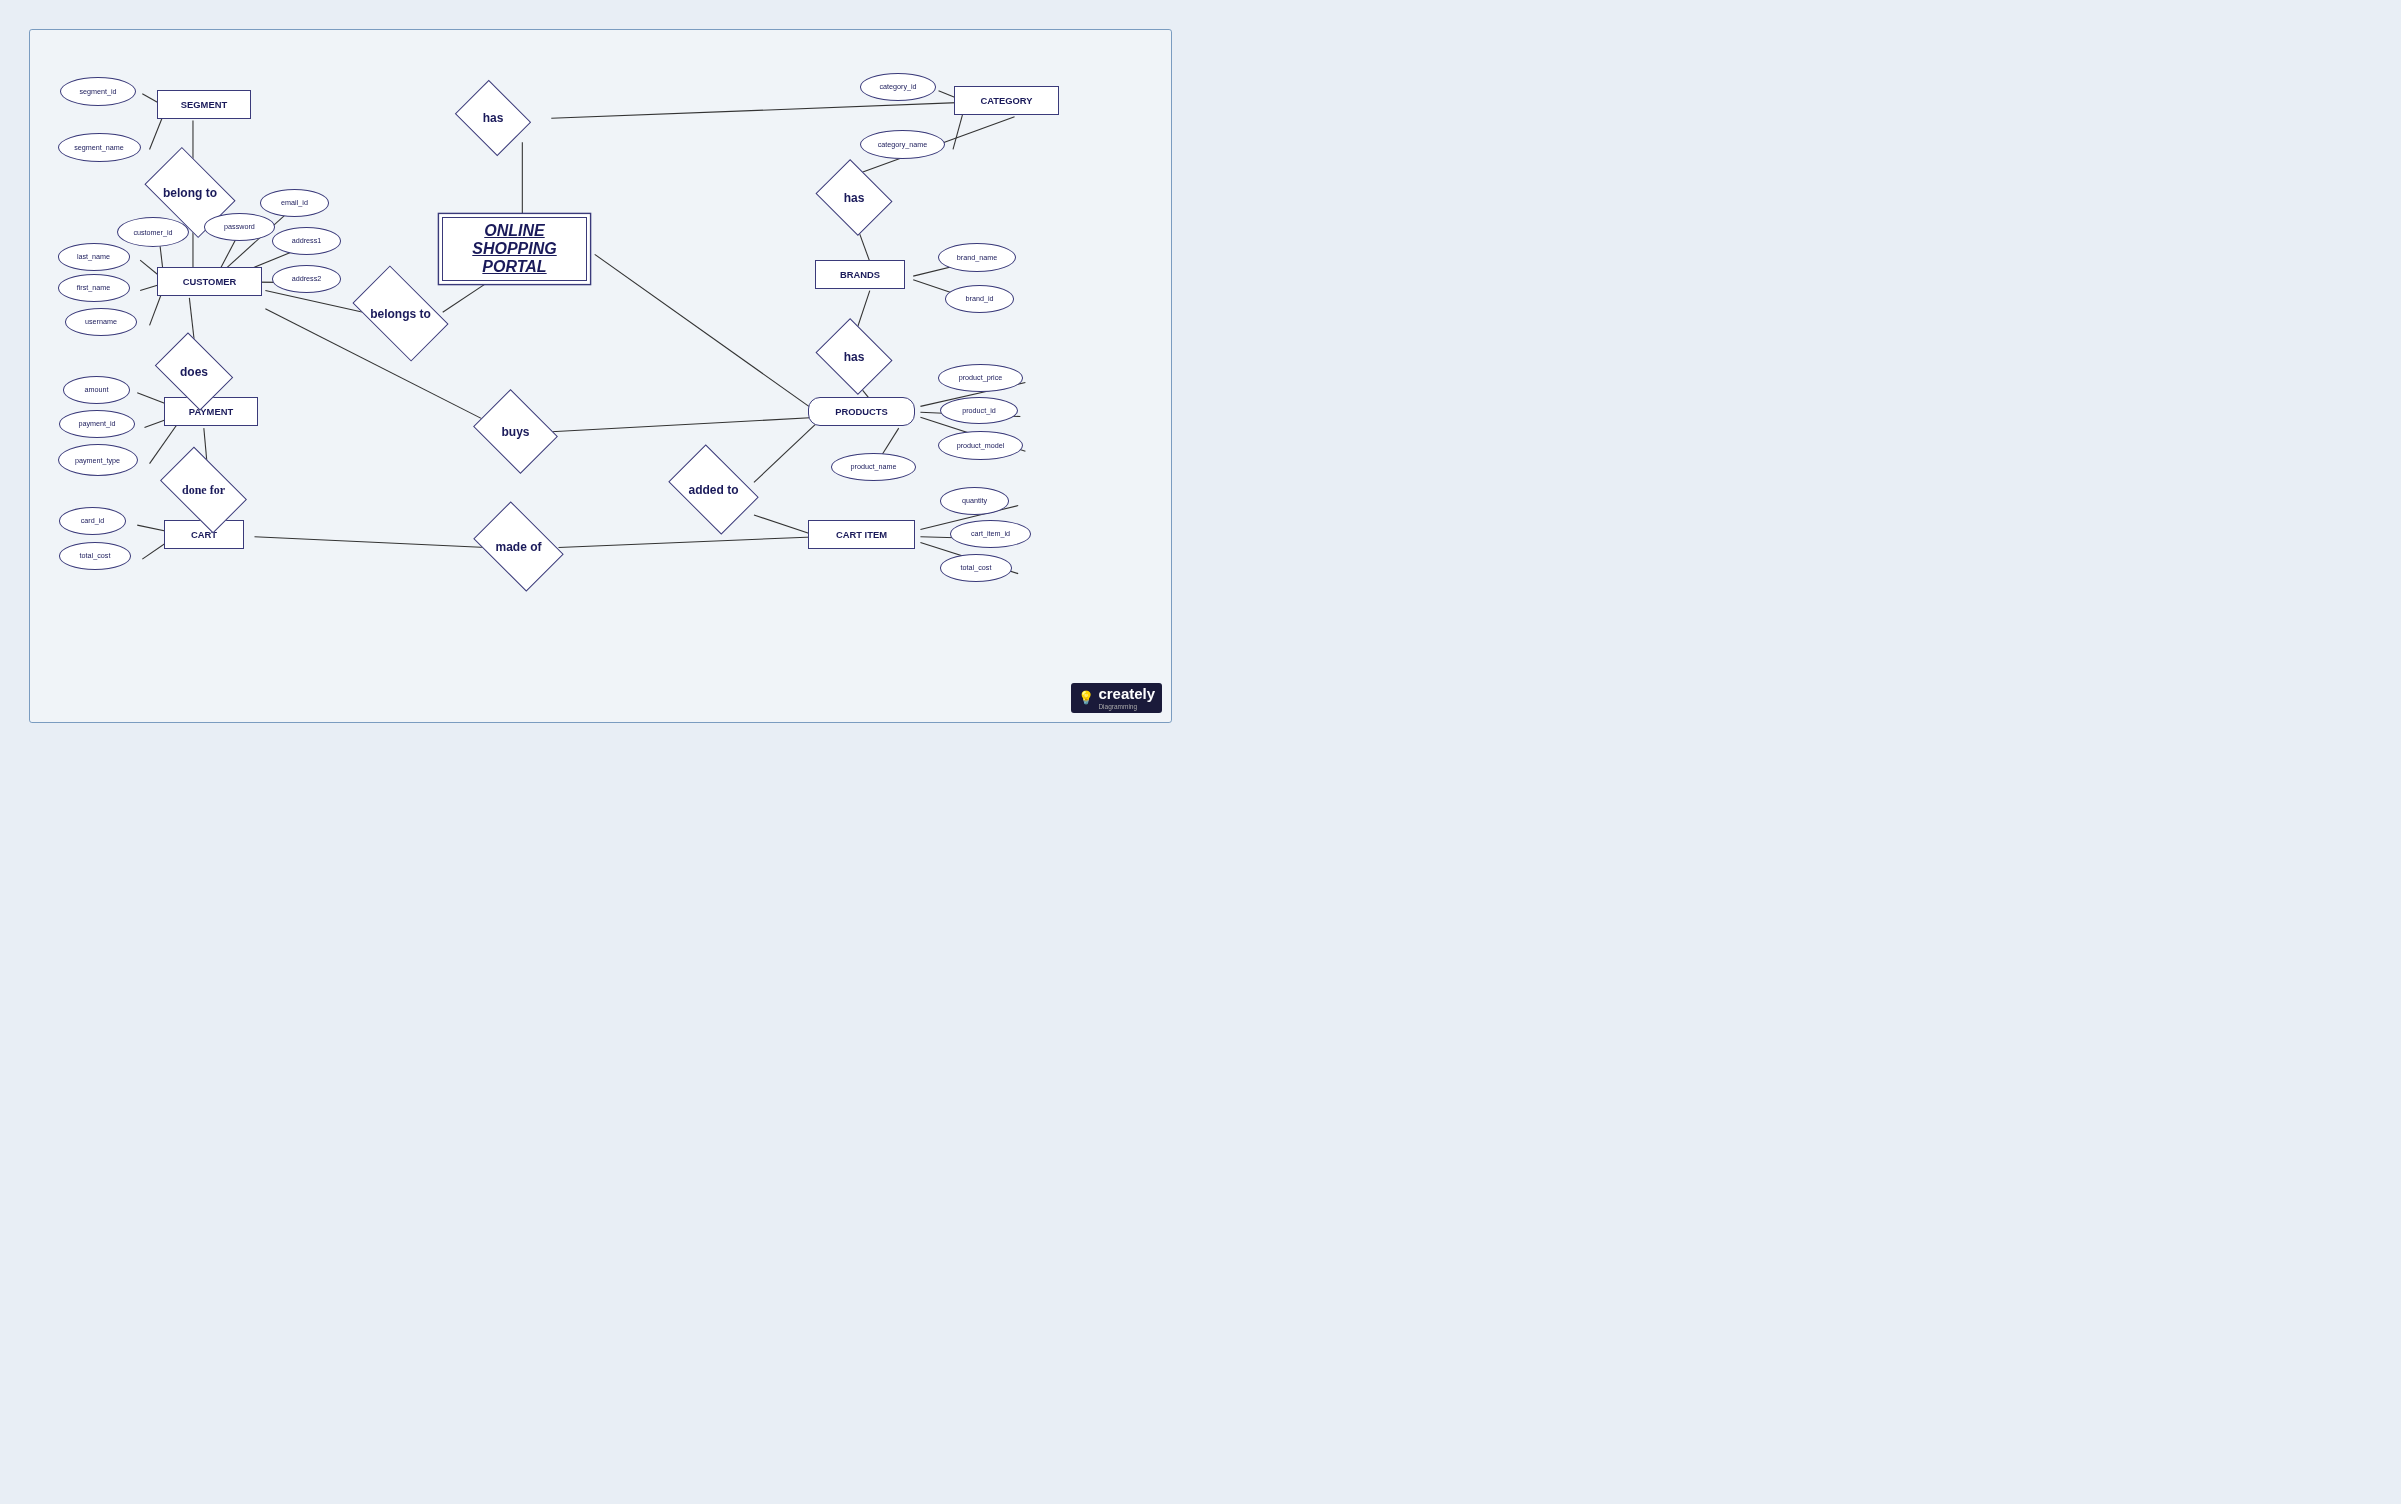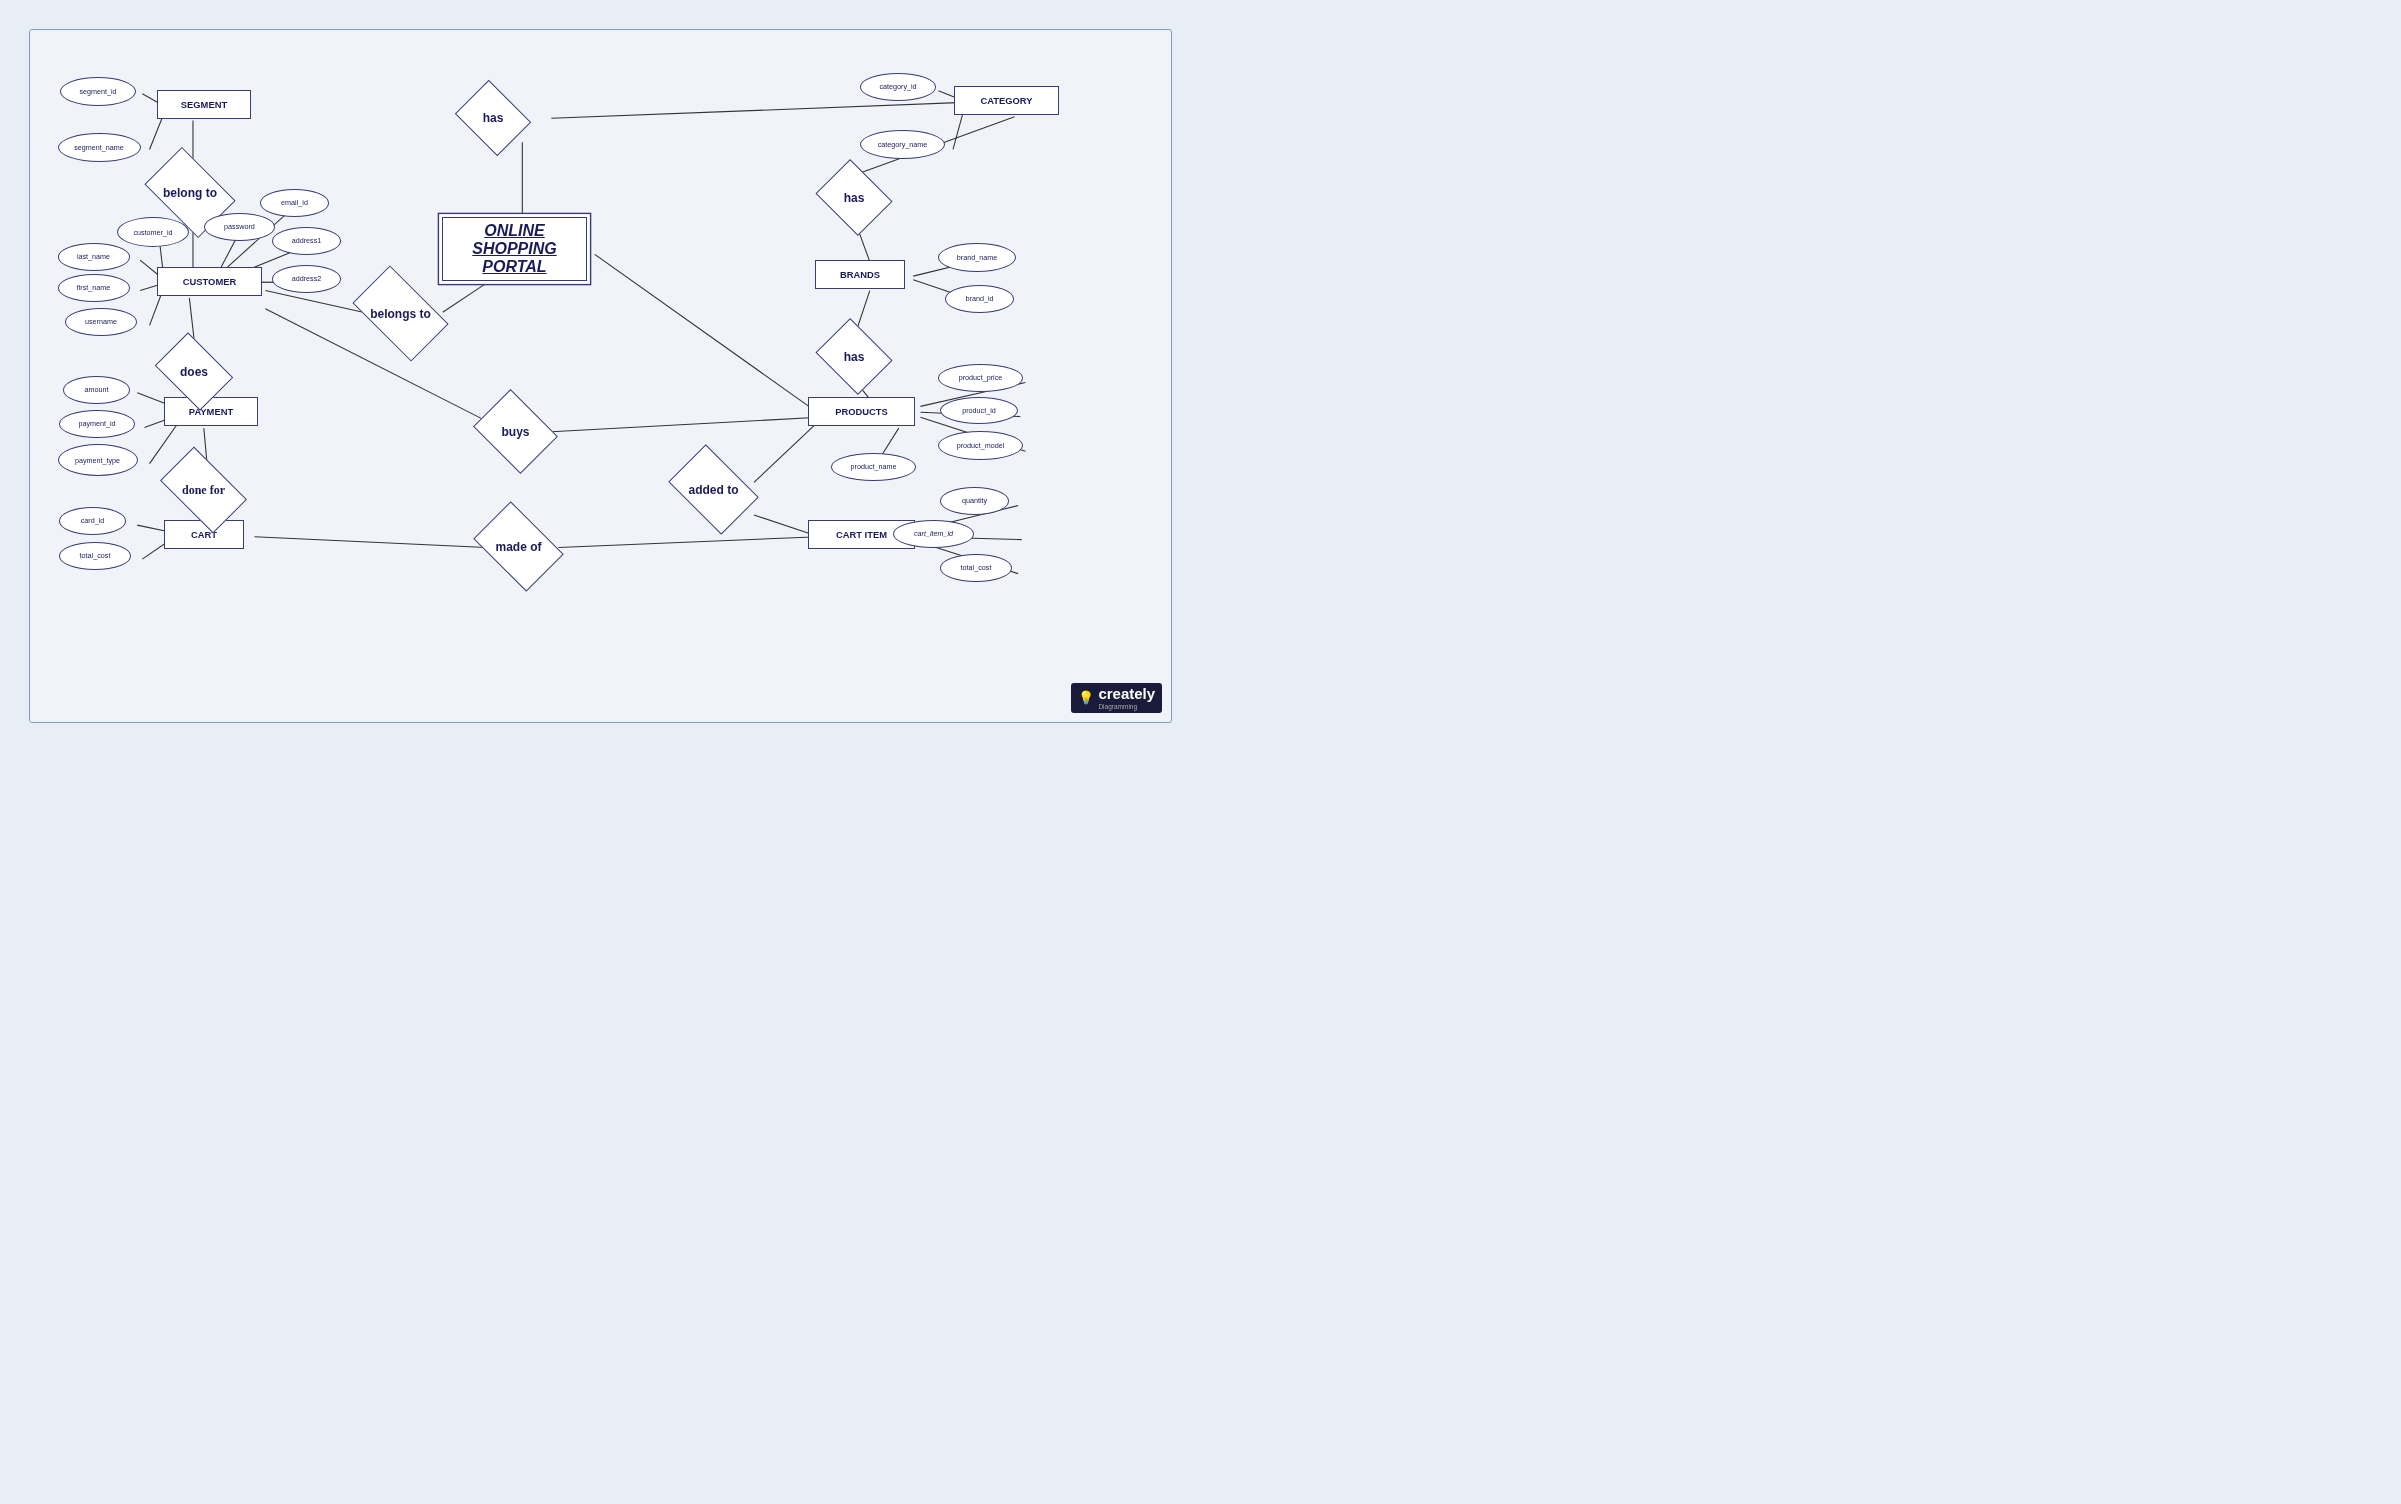--- a/index.html
+++ b/index.html
@@ -228,21 +228,21 @@
   </div>
   <div class="entity" style="left:134px; top:490px; width:80px; height:29px;">
     <span>CART</span>
   </div>
   <div class="entity" style="left:924px; top:56px; width:105px; height:29px;">
     <span>CATEGORY</span>
   </div>
   <div class="entity" style="left:785px; top:230px; width:90px; height:29px;">
     <span>BRANDS</span>
   </div>
-  <div class="entity" style="left:778px; top:367px; width:107px; height:29px;">
+  <div class="entity" style="left:778px; top:367px; width:107px; height:29px;border-radius:12px;">
     <span>PRODUCTS</span>
   </div>
   <div class="entity" style="left:778px; top:490px; width:107px; height:29px;">
     <span>CART ITEM</span>
   </div>
 
   <div class="diamond-wrap" style="left:122px; top:136px; width:76px; height:53px;">
     <div class="diamond"></div>
     <div class="diamond-label">
         <span>belong to</span>
@@ -377,21 +377,21 @@
   </div>
   <div class="attribute" style="left:908px; top:401px; width:85px; height:29px;">
     <span>product_model</span>
   </div>
   <div class="attribute" style="left:801px; top:423px; width:85px; height:27.5px;">
     <span>product_name</span>
   </div>
   <div class="attribute" style="left:910px; top:457px; width:69px; height:27.5px;">
     <span>quantity</span>
   </div>
-  <div class="attribute" style="left:863px; top:490px; width:81px; height:27.5px;font-style:italic;">
+  <div class="attribute" style="left:920px; top:490px; width:81px; height:27.5px;">
     <span>cart_item_id</span>
   </div>
   <div class="attribute" style="left:910px; top:524px; width:72px; height:27.5px;">
     <span>total_cost</span>
   </div>
 
   <div class="logo-area">
     <span class="logo-bulb">💡</span>
     <div>
       <div class="logo-text">creately</div>

